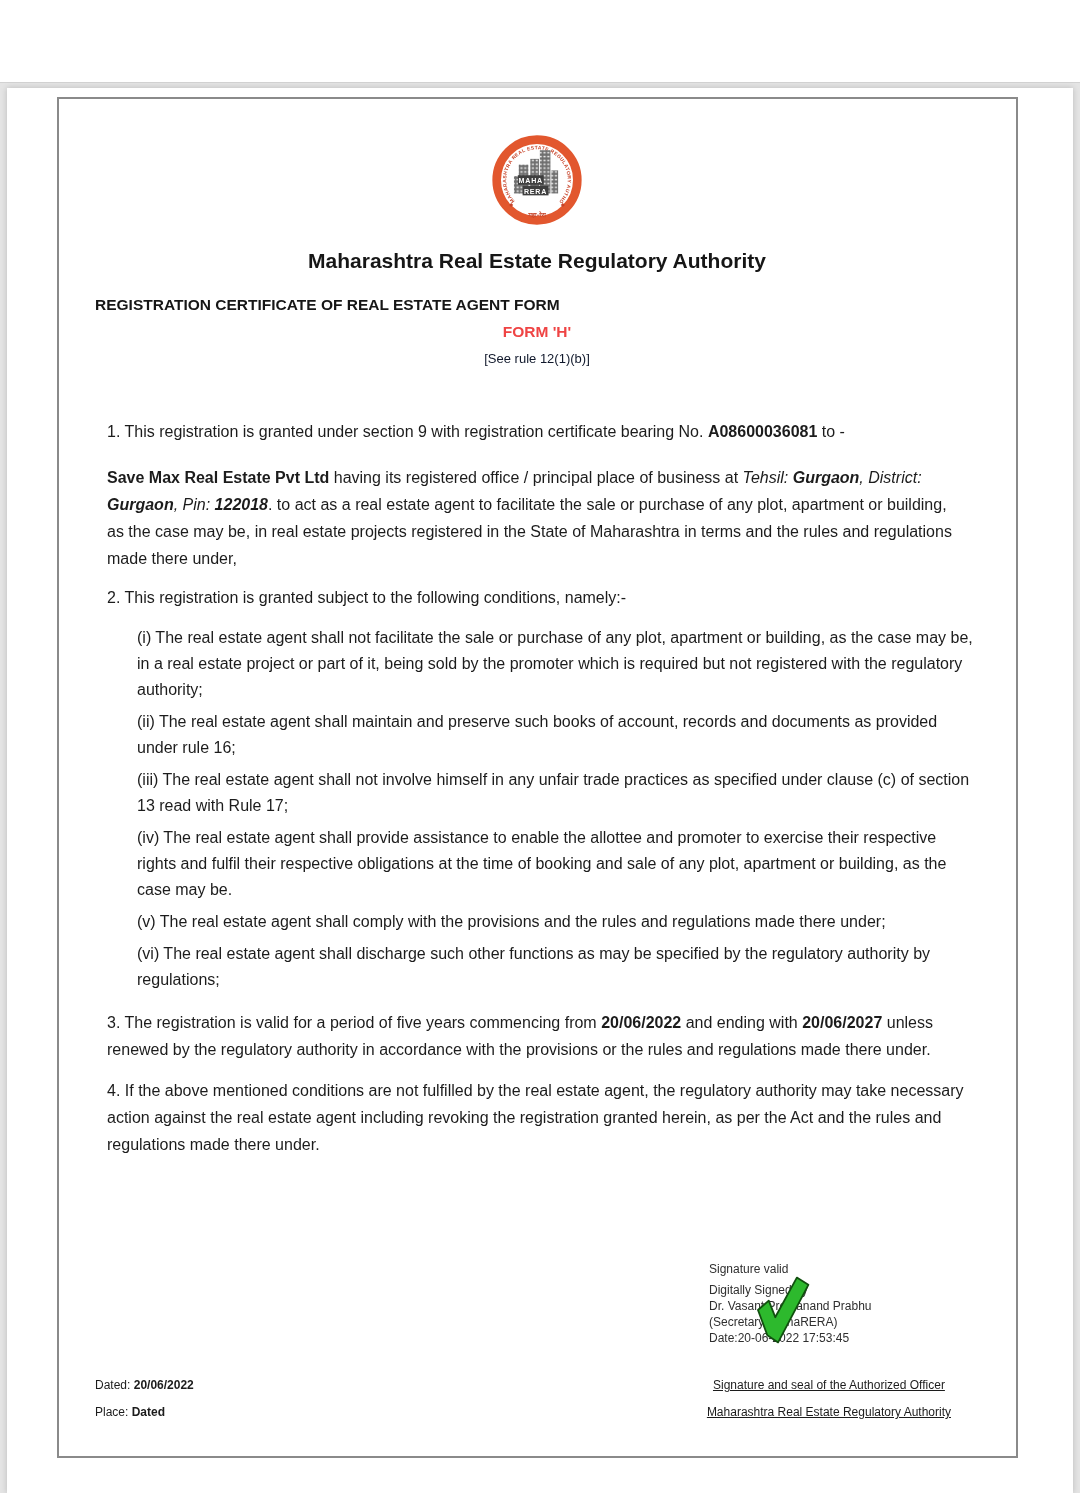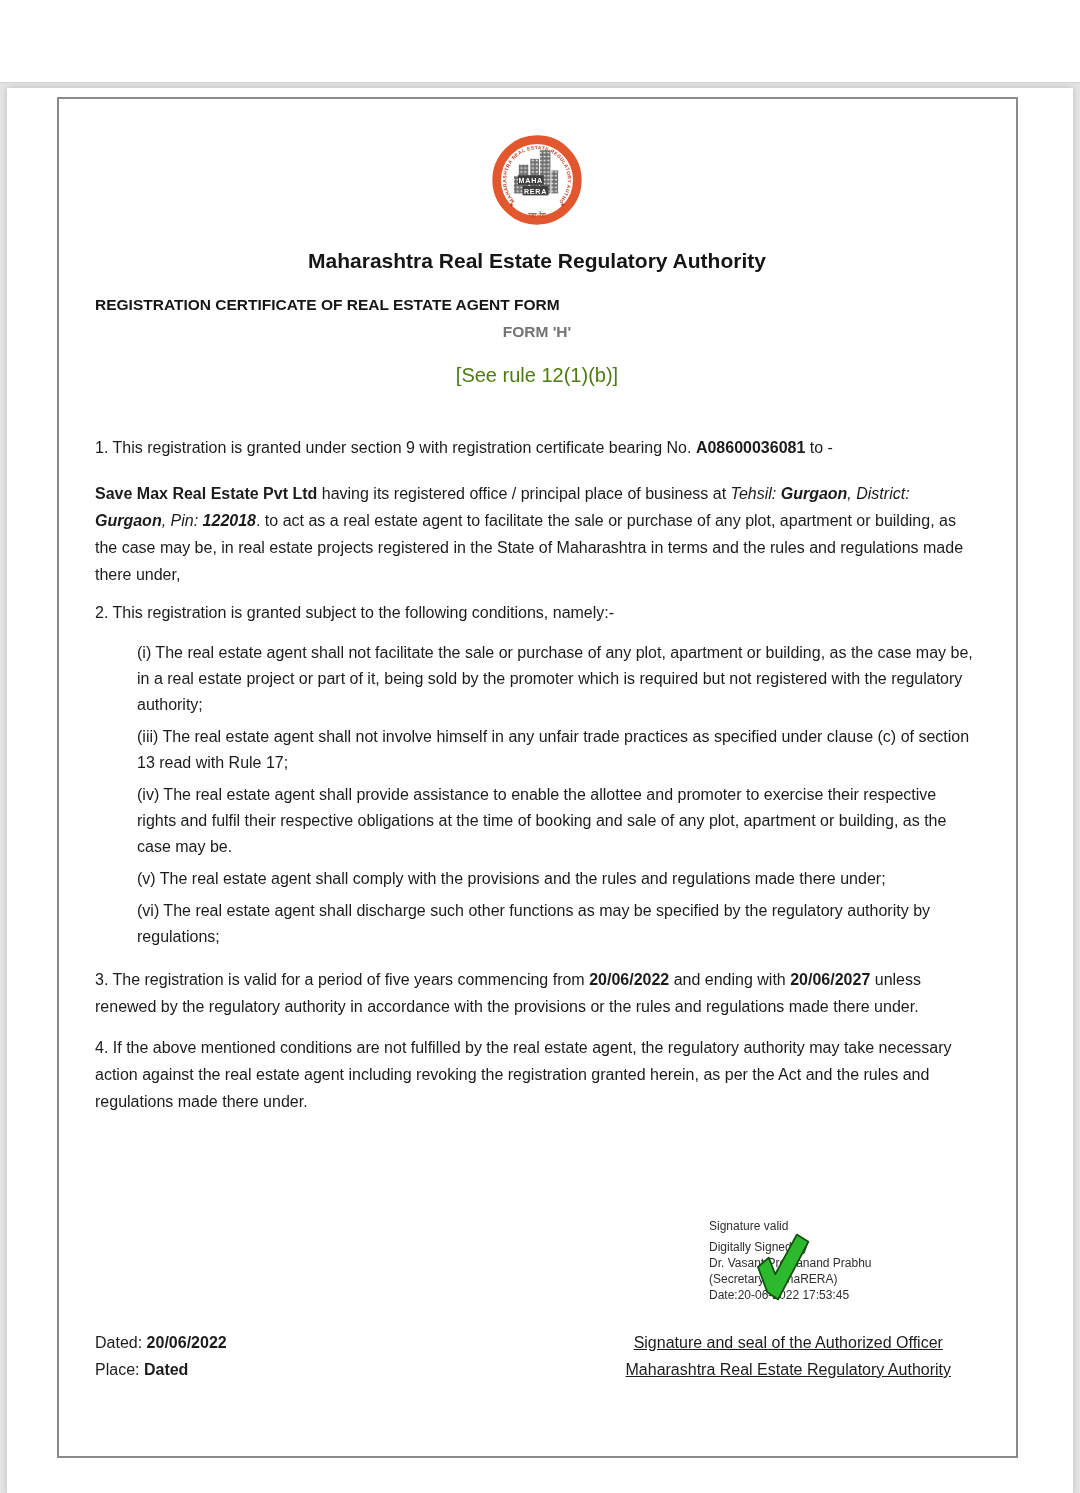--- a/index.html
+++ b/index.html
@@ -32,27 +32,27 @@
   .cert-title{
     margin:16px 0 0 0;text-align:center;
     font-size:21px;line-height:26px;font-weight:bold;color:#161616;
   }
   .cert-subtitle{
     margin:21px 0 0 0;text-align:left;
     font-size:15.5px;line-height:19px;font-weight:bold;color:#161616;
   }
   .form-label{
     margin:8px 0 0 0;text-align:center;
-    font-size:15.5px;line-height:19px;font-weight:bold;color:#737373;
+    font-size:15.5px;line-height:19px;font-weight:bold;color:#ef4444;
   }
   .rule-ref{
-    margin:25px 0 0 0;text-align:center;
-    font-size:20px;line-height:18px;color:#4d7c0f;
+    margin:9px 0 0 0;text-align:center;
+    font-size:13px;line-height:18px;color:#0f172a;
   }
-  .para{font-size:16px;line-height:27px;margin:0;text-align:left;}
+  .para{font-size:16px;line-height:27px;margin:12px;text-align:left;}
   .para1{margin-top:50px;}
   .agent-para{margin-top:19px;}
   .para2-head{margin-top:11px;}
   .conditions{margin:14px 0 0 42px;}
   .condition{margin:0 0 6px 0;font-size:16px;line-height:26px;}
   .para3{margin-top:16px;}
   .para4{margin-top:14px;}
   .b{font-weight:bold;}
   .i{font-style:italic;}
   .bi{font-weight:bold;font-style:italic;}
@@ -60,21 +60,21 @@
     position:relative;
     margin:103px 0 0 614px;width:280px;
     font-size:12px;line-height:16px;color:#2f2f2f;
   }
   .sig-line1{margin-bottom:5px;}
   .sig-check{
     position:absolute;left:36px;top:8px;width:72px;height:82px;
   }
   .footer-row{
     margin-top:26px;display:flex;justify-content:space-between;
-    font-size:16px;line-height:27px;
+    font-size:12px;line-height:27px;
   }
   .footer-left{text-align:left;}
   .footer-right{text-align:center;margin-right:28px;text-decoration:underline;}
 </style>
 </head>
 <body>
 
 <div class="viewer-bg"></div>
 
 <div class="page">
@@ -117,20 +117,21 @@
       <div class="rule-ref">[See rule 12(1)(b)]</div>
 
       <p class="para para1"><span>1. This registration is granted under section 9 with registration certificate bearing No. </span><span class="b">A08600036081</span><span> to -</span></p>
 
       <p class="para agent-para"><span class="b">Save Max Real Estate Pvt Ltd</span><span> having its registered office / principal place of business at </span> <span class="i">Tehsil: </span><span class="bi">Gurgaon</span><span class="i">, District: </span><span class="bi">Gurgaon</span><span class="i">, Pin: </span><span class="bi">122018</span><span>. to act as a real estate agent to facilitate the sale or purchase of any plot, apartment or building, as the case may be, in real estate projects registered in the State of Maharashtra in terms and the rules and regulations made there under,</span></p>
 
       <p class="para para2-head">2. This registration is granted subject to the following conditions, namely:-</p>
 
       <div class="conditions">
         <p class="condition">(i) The real estate agent shall not facilitate the sale or purchase of any plot, apartment or building, as the case may be, in a real estate project or part of it, being sold by the promoter which is required but not registered with the regulatory authority;</p>
+        <p class="condition">(ii) The real estate agent shall maintain and preserve such books of account, records and documents as provided under rule 16;</p>
         <p class="condition">(iii) The real estate agent shall not involve himself in any unfair trade practices as specified under clause (c) of section 13 read with Rule 17;</p>
         <p class="condition">(iv) The real estate agent shall provide assistance to enable the allottee and promoter to exercise their respective rights and fulfil their respective obligations at the time of booking and sale of any plot, apartment or building, as the case may be.</p>
         <p class="condition">(v) The real estate agent shall comply with the provisions and the rules and regulations made there under;</p>
         <p class="condition">(vi) The real estate agent shall discharge such other functions as may be specified by the regulatory authority by regulations;</p>
       </div>
 
       <p class="para para3"><span>3. The registration is valid for a period of five years commencing from </span><span class="b">20/06/2022</span><span> and ending with </span><span class="b">20/06/2027</span><span> unless renewed by the regulatory authority in accordance with the provisions or the rules and regulations made there under.</span></p>
 
       <p class="para para4">4. If the above mentioned conditions are not fulfilled by the real estate agent, the regulatory authority may take necessary action against the real estate agent including revoking the registration granted herein, as per the Act and the rules and regulations made there under.</p>
 

